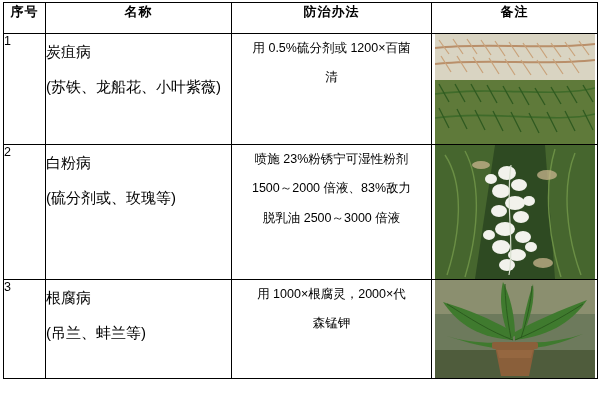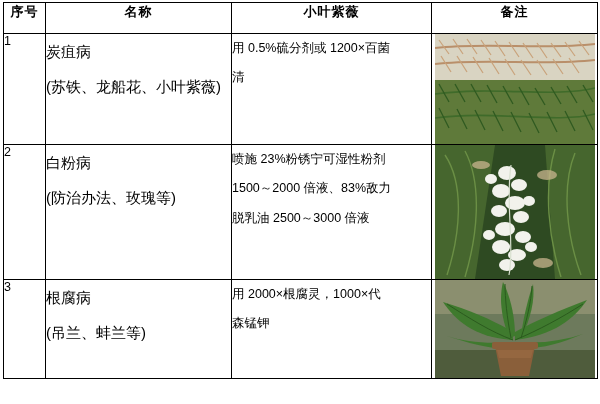--- a/index.html
+++ b/index.html
@@ -61,21 +61,21 @@
     padding: 7px 8px 6px 8px;
     line-height: 2.35;
   }
   td.cell-note {
     padding: 0;
     text-align: center;
     vertical-align: top;
   }
   .name-main { display: block; }
   .name-sub  { display: block; }
-  .ctrl-line { display: block; }
+  .ctrl-line { display: block; text-align: center; }
 
   
   tr.row-1 td { height: 110px; }
   tr.row-2 td { height: 134px; }
   tr.row-3 td { height: 98px; }
 
   
   .photo {
     width: 160px;
     height: 100%;
@@ -95,21 +95,21 @@
     <colgroup>
       <col class="c-no">
         <col class="c-name">
         <col class="c-ctrl">
         <col class="c-note">
     </colgroup>
     <thead>
       <tr>
         <th>序号</th>
         <th>名称</th>
-        <th>小叶紫薇</th>
+        <th>防治办法</th>
         <th>备注</th>
       </tr>
     </thead>
     <tbody>
 
       <tr class="row-1">
         <td class="cell-no">1</td>
         <td class="cell-name">
           <span class="name-main">炭疽病</span>
           <span class="name-sub">(苏铁、龙船花、小叶紫薇)</span>
@@ -177,21 +177,21 @@
               </g>
             </svg>
           </div>
         </td>
       </tr>
 
       <tr class="row-2">
         <td class="cell-no">2</td>
         <td class="cell-name">
           <span class="name-main">白粉病</span>
-          <span class="name-sub">(防治办法、玫瑰等)</span>
+          <span class="name-sub">(硫分剂或、玫瑰等)</span>
         </td>
         <td class="cell-ctrl">
           <span class="ctrl-line">喷施 23%粉锈宁可湿性粉剂</span>
           <span class="ctrl-line">1500～2000 倍液、83%敌力</span>
           <span class="ctrl-line">脱乳油 2500～3000 倍液</span>
         </td>
         <td class="cell-note">
           <div class="photo">
             <svg viewBox="0 0 160 134" preserveAspectRatio="none" aria-hidden="true">
               <rect x="0" y="0" width="160" height="134" fill="#2e4a22"></rect>
@@ -235,21 +235,21 @@
         </td>
       </tr>
 
       <tr class="row-3">
         <td class="cell-no">3</td>
         <td class="cell-name">
           <span class="name-main">根腐病</span>
           <span class="name-sub">(吊兰、蚌兰等)</span>
         </td>
         <td class="cell-ctrl">
-          <span class="ctrl-line">用 2000×根腐灵，1000×代</span>
+          <span class="ctrl-line">用 1000×根腐灵，2000×代</span>
           <span class="ctrl-line">森锰钾</span>
         </td>
         <td class="cell-note">
           <div class="photo">
             <svg viewBox="0 0 160 98" preserveAspectRatio="none" aria-hidden="true">
               <rect x="0" y="0" width="160" height="98" fill="#6d7a5c"></rect>
               <rect x="0" y="0" width="160" height="34" fill="#8b8f6f"></rect>
               <rect x="0" y="70" width="160" height="28" fill="#4f5c3c"></rect>
               <g fill="#3f7a2e">
                 <path d="M78 60 C40 58 20 40 8 22 C34 30 58 40 78 52 Z"></path>

